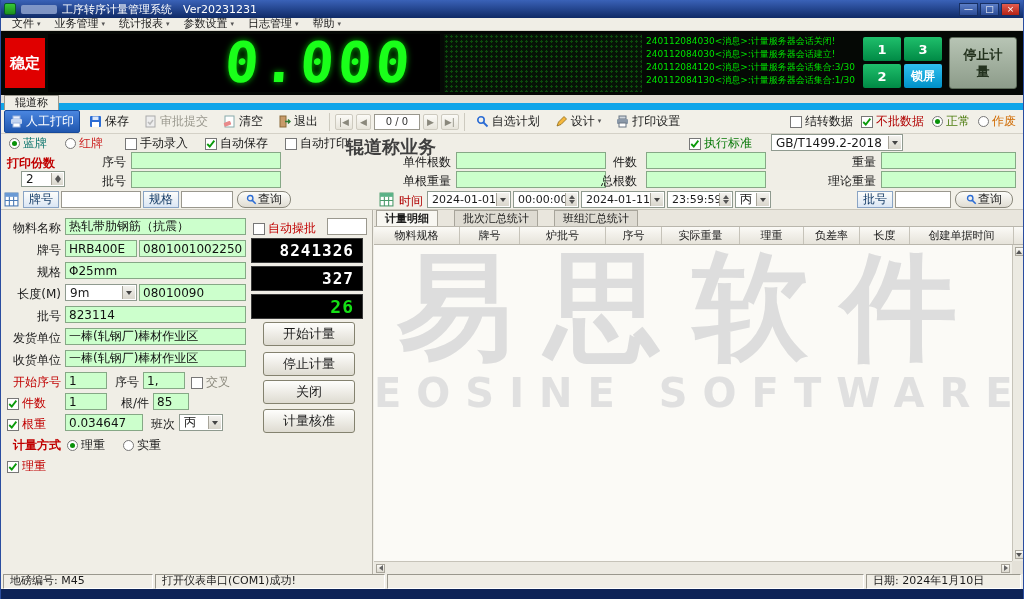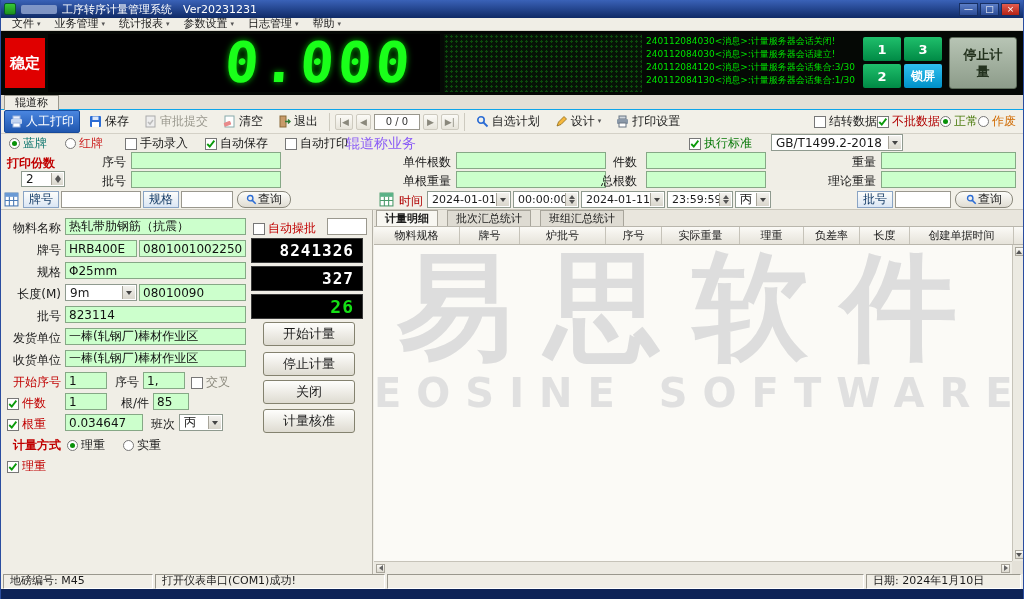--- a/index.html
+++ b/index.html
@@ -24,40 +24,40 @@
 #weightbox{position:absolute;left:47px;top:3px;width:392px;height:58px;background:#000;display:flex;align-items:center;justify-content:flex-end;padding-right:26px;overflow:hidden}
 #weightval{font-family:"DejaVu Sans Mono",monospace;font-size:56px;font-weight:bold;color:#1aff1a;transform:skewX(-4deg);letter-spacing:4px;text-shadow:0 0 6px rgba(0,255,0,.7);line-height:58px}
 #matrix{position:absolute;left:443px;top:3px;width:198px;height:58px;background-color:#061206;background-image:radial-gradient(circle,#0c4a0c 1px,transparent 1.3px);background-size:5px 5px}
 #msgs{position:absolute;left:645px;top:4px;width:214px;height:56px;overflow:hidden}
 .msg{color:#00e000;font-size:9px;line-height:13px;white-space:nowrap}
 #indgrid{position:absolute;left:862px;top:6px;display:grid;grid-template-columns:38px 38px;grid-template-rows:24px 24px;gap:3px}
 .ind{background:linear-gradient(#1fbf6b,#008a45);color:#fff;font-weight:bold;font-size:13px;display:flex;align-items:center;justify-content:center;border-radius:2px}
 .ind.lock{background:linear-gradient(#2fc0ef,#0090c8);font-size:12px}
 #stopbtn{position:absolute;left:948px;top:6px;width:68px;height:52px;background:linear-gradient(#b7c4b4,#8d9c8a);border:1px solid #5c6b59;border-radius:3px;color:#24331f;font-size:13px;font-weight:bold;display:flex;align-items:center;justify-content:center;text-align:center;padding:2px 12px;line-height:17px}
 
-#tabstrip{position:absolute;left:0;top:95px;width:100%;height:15px;background:#e3e0d7;border-bottom:1px solid #0ea5e9}
+#tabstrip{position:absolute;left:0;top:95px;width:100%;height:15px;background:#e3e0d7;border-bottom:7px solid #0ea5e9}
 #maintab{position:absolute;left:3px;top:0;height:15px;padding:0 10px;background:#f0eee6;border:1px solid #9a988e;border-bottom:none;font-size:11px;line-height:13px}
 
 #toolbar{position:absolute;left:0;top:110px;width:100%;height:24px;background:#f2f0e8;border-bottom:1px solid #d4d1c7;display:flex;align-items:center;gap:3px;padding:0 3px}
 .tbtn{display:flex;align-items:center;gap:3px;padding:2px 5px;border:1px solid transparent;border-radius:2px;font-size:12px;white-space:nowrap}
 .tbtn.primary{background:linear-gradient(#4a86e0,#1f56ae);border:1px solid #174a9a;color:#fff}
 .tbtn.disabled{color:#9a988e}
 .tsep{width:1px;height:18px;background:#cdcabf;margin:0 2px;flex:none}
 .navg{color:#8a887c;font-size:9px;padding:2px 3px;border:1px solid #cdcabf;background:linear-gradient(#fcfbf7,#e7e4da);border-radius:2px;line-height:10px;white-space:nowrap}
 #reccount{width:46px;height:16px;background:#fff;border:1px solid #9a988e;font-size:10px;display:flex;align-items:center;justify-content:center;color:#333}
-.tright{margin-left:auto;display:flex;align-items:center;padding-right:4px}
+.tright{margin-left:auto;display:flex;align-items:center;gap:8px;padding-right:4px}
 
 .cb{width:12px;height:12px;background:#fff;border:1px solid #777;display:inline-flex;align-items:center;justify-content:center;flex:none}
 .rd{width:11px;height:11px;background:#fff;border:1px solid #777;border-radius:50%;display:inline-block;position:relative;flex:none}
 .rd.sel::after{content:"";position:absolute;left:2px;top:2px;width:5px;height:5px;border-radius:50%;background:#089108}
 .opt{display:inline-flex;align-items:center;gap:3px}
 
 #optrow{position:absolute;left:0;top:134px;width:100%;height:17px}
 #optrow .opt{position:absolute;top:1px}
-#biztitle{position:absolute;left:345px;top:1px;color:#8b5cf6;font-weight:normal;font-size:14px}
+#biztitle{position:absolute;left:345px;top:1px;color:#404040;font-weight:bold;font-size:18px}
 
 .gfield{background:#ccffcc;border:1px solid #86a886;height:17px;font-size:12px;padding:0 3px;font-family:inherit;color:#111}
 .wfield{background:#fff;border:1px solid #9a988e;height:17px;font-size:12px;padding:0 3px;font-family:inherit}
 .flabel{font-size:12px;text-align:right;white-space:nowrap}
 .redl{color:#c00000}
 .bold{font-weight:bold}
 .dd{background:#fff;border:1px solid #8f9a8f;display:flex;align-items:center;padding:0 16px 0 4px;font-size:12px;white-space:nowrap;overflow:hidden}
 .dd.sm{font-size:11px}
 .car{position:absolute;right:1px;top:1px;bottom:1px;width:13px;background:linear-gradient(#f3f2ee,#d9d6cc);border-left:1px solid #a8a59a;display:flex;align-items:center;justify-content:center}
 .spin{position:absolute;right:1px;top:1px;bottom:1px;width:12px;display:flex;flex-direction:column;justify-content:space-between;align-items:center;padding:2px 0;background:linear-gradient(#f3f2ee,#d9d6cc);border-left:1px solid #a8a59a}
@@ -73,21 +73,21 @@
 .qbtn{background:linear-gradient(#fdfdfb,#dbe7f5);border:1px solid #8aa4c4;font-size:12px;display:flex;align-items:center;justify-content:center;height:17px;color:#123a66}
 .btn3d{background:linear-gradient(#fdfdfa,#e0ddd3);border:1px solid #8a887c;border-radius:8px;font-size:12px;display:flex;align-items:center;justify-content:center;gap:1px;height:17px}
 
 #leftpanel{position:absolute;left:0;top:210px;width:372px;height:364px;border-right:1px solid #b3b0a6;background:#f0eee6}
 .frow{position:absolute;left:0;width:372px;height:18px}
 .frow .flabel{position:absolute;top:2px}
 .blkdisp{position:absolute;left:250px;width:112px;height:25px;background:#000;border:1px solid #3a3a3a;color:#fff;font-family:"DejaVu Sans Mono",monospace;font-weight:bold;font-size:16px;display:flex;align-items:center;justify-content:flex-end;padding:0 8px;letter-spacing:1px}
 .blkdisp.green{color:#15e015;font-size:18px}
 .bigbtn{position:absolute;left:262px;width:92px;height:24px;background:linear-gradient(#fefefc,#dedbd1);border:1px solid #84826f;border-radius:3px;font-size:13px;display:flex;align-items:center;justify-content:center}
 #rightpanel{position:absolute;left:373px;top:210px;width:651px;height:364px;background:#f4f3ee}
-#rtabs{position:absolute;left:0;top:0;width:100%;height:17px;background:#e9e6dd;border-bottom:1px solid #b9b6ac;display:flex;align-items:flex-end;padding-left:2px;gap:9px}
+#rtabs{position:absolute;left:0;top:0;width:100%;height:17px;background:#e9e6dd;border-bottom:1px solid #b9b6ac;display:flex;align-items:flex-end;padding-left:2px;gap:16px}
 .rtab{height:16px;line-height:15px;padding:0 8px;font-size:11px;background:#dedbd2;border:1px solid #a8a59b;border-bottom:none;white-space:nowrap}
 .rtab.active{background:#f8f7f2;font-weight:bold}
 #gridheader{position:absolute;left:0;top:17px;width:100%;height:18px;display:flex;border-bottom:1px solid #b9b6ac;background:linear-gradient(#fbfaf6,#e6e3da)}
 .hcell{height:17px;line-height:17px;font-size:11px;text-align:center;border-right:1px solid #c6c3b9;overflow:hidden;white-space:nowrap;flex:none}
 #gridbody{position:absolute;left:0;top:35px;right:13px;bottom:13px;background:#fbfaf6;overflow:hidden}
 #wm{position:absolute;left:0;top:0;width:100%;text-align:center;color:#dddddd;font-weight:bold;pointer-events:none}
 #wmcn{font-size:116px;letter-spacing:32px;line-height:124px;white-space:nowrap}
 #wmen{font-size:40px;letter-spacing:15px;line-height:48px;white-space:nowrap;color:#e0e0e0}
 #vscroll{position:absolute;right:0;top:35px;width:13px;bottom:13px;background:#eceae2;border-left:1px solid #c6c3b9;display:flex;flex-direction:column;justify-content:space-between;align-items:center;padding:2px 0}
 #hscroll{position:absolute;left:0;bottom:0;height:13px;right:13px;background:#eceae2;border-top:1px solid #c6c3b9;display:flex;justify-content:space-between;align-items:center;padding:0 2px}

